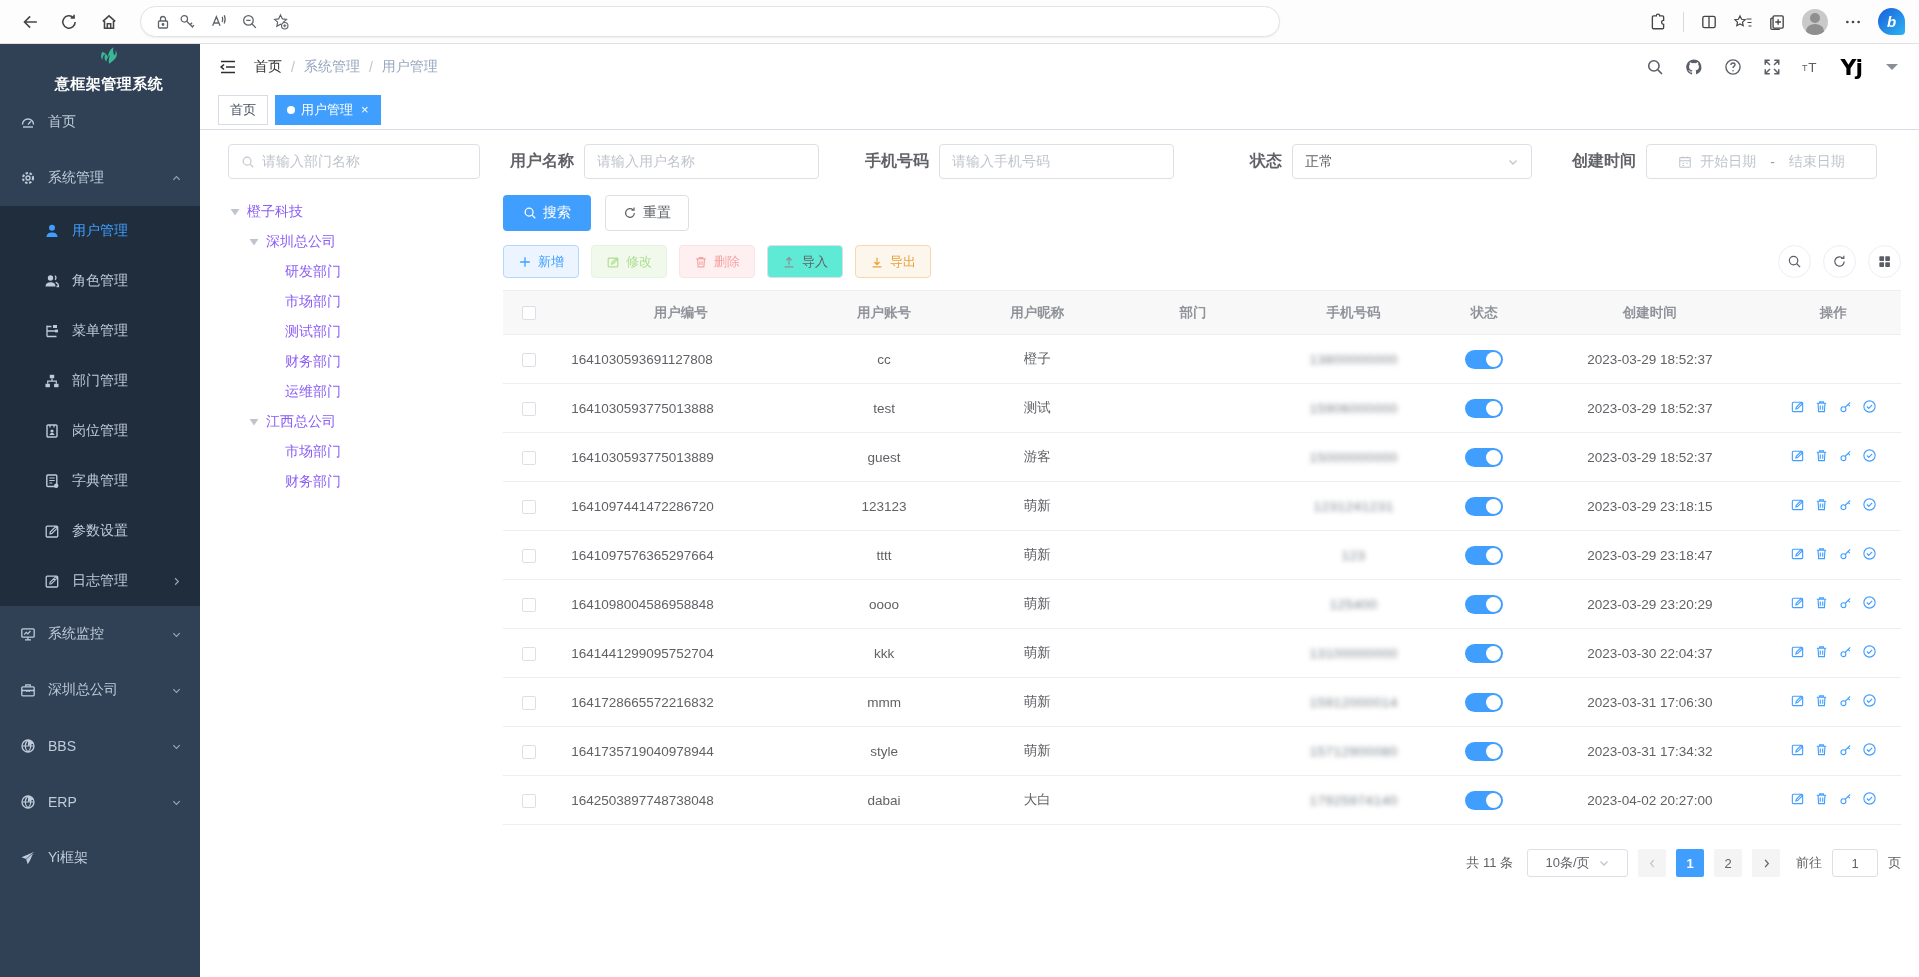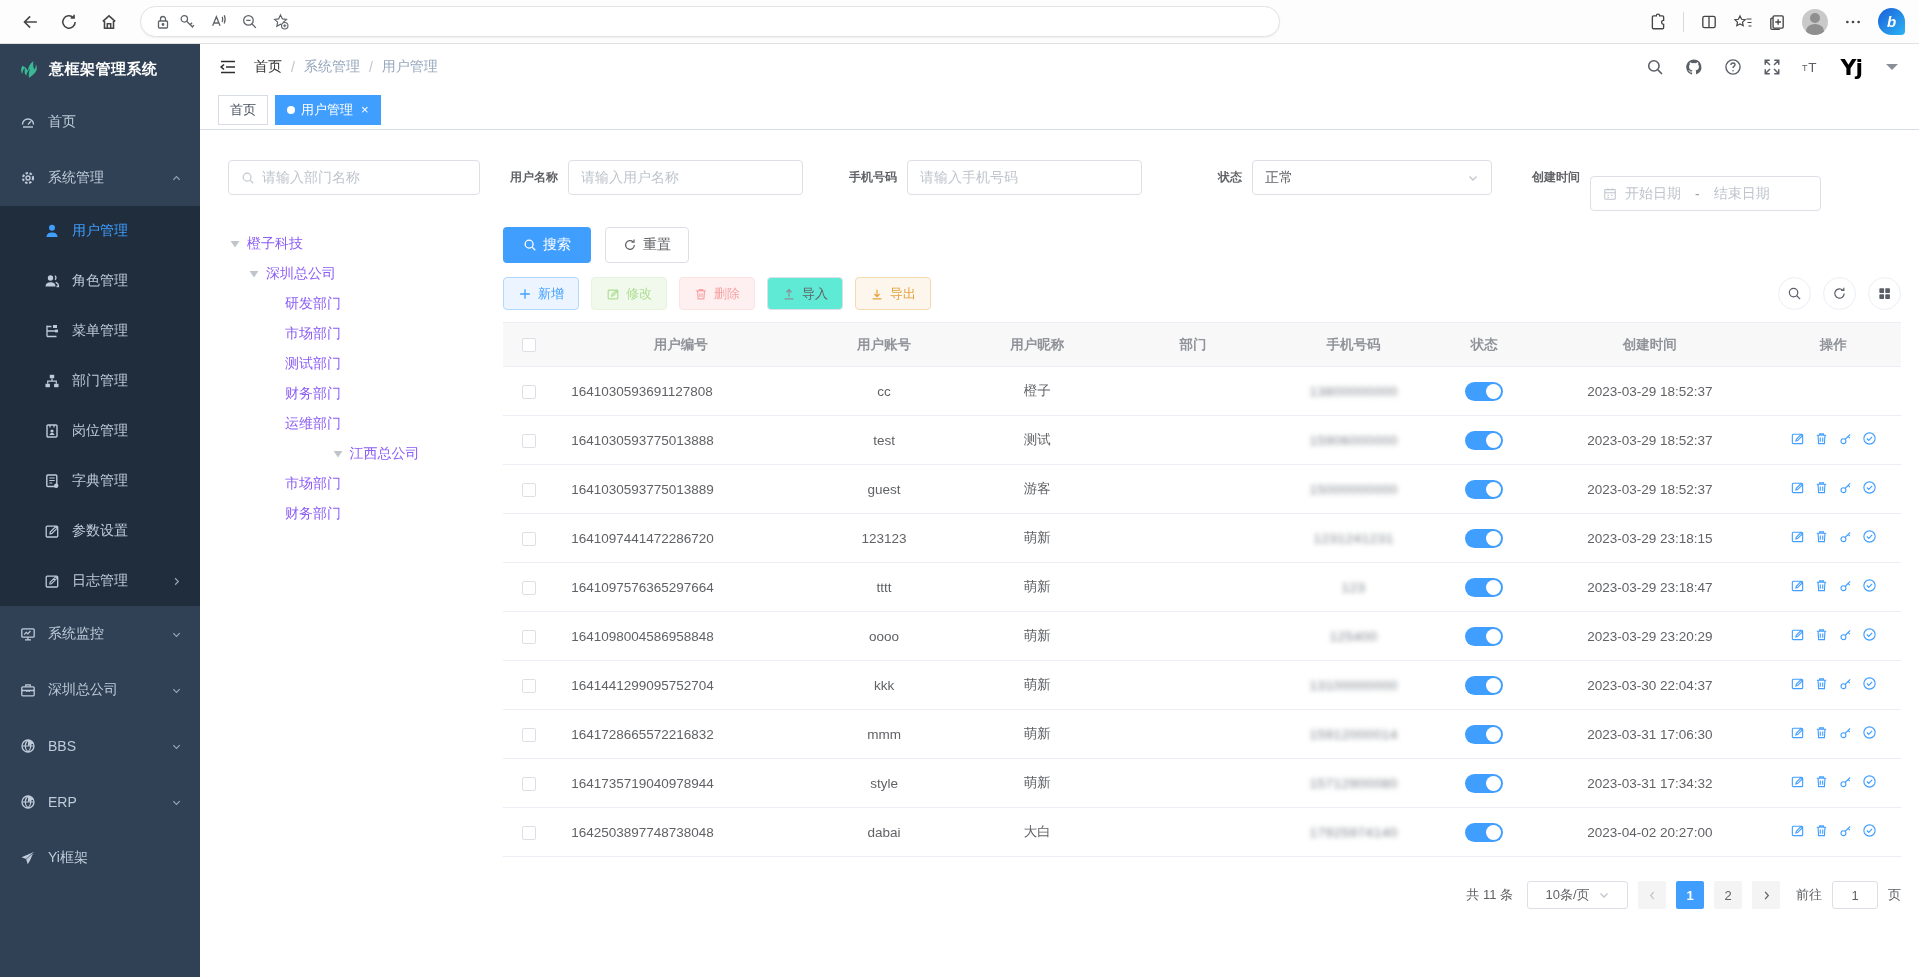--- a/index.html
+++ b/index.html
@@ -24,21 +24,21 @@
   .vdiv { width:1px; height:20px; background:#d9d9d9; }
   .avatar-circle { width:26px; height:26px; border-radius:50%; background:#c9c9c9; position:relative; overflow:hidden; }
   .avatar-circle:before { content:""; position:absolute; left:8px; top:4px; width:10px; height:10px; border-radius:50%; background:#8f8f8f; }
   .avatar-circle:after { content:""; position:absolute; left:4px; top:15px; width:18px; height:14px; border-radius:50%; background:#8f8f8f; }
   .copilot { width:27px; height:27px; border-radius:50% 50% 4px 50%; background:linear-gradient(135deg,#1b5fda,#2bb3f3);
     display:flex; align-items:center; justify-content:center; color:#fff; font-weight:bold; font-size:15px; font-style:italic; }
 
   
   .app { display:flex; height:933px; }
   .sidebar { width:200px; background:#304156; flex:0 0 200px; color:#bfcbd9; }
-  .logo-row { height:50px; display:flex; align-items:center; gap:9px; padding-left:18px; }
+  .logo-row { height:50px; display:flex; align-items:center; gap:9px; padding-left:18px;flex-direction:column; }
   .logo-title { color:#fff; font-size:15px; font-weight:bold; letter-spacing:.5px; }
   .menu-item { height:56px; display:flex; align-items:center; gap:12px; padding:0 8px 0 20px;
     font-size:14px; cursor:pointer; position:relative; }
   .menu-item.sub { height:50px; background:#1f2d3d; padding-left:44px; }
   .menu-item.active { color:#409eff; }
   .menu-item .chev { position:absolute; right:18px; width:11px; height:11px; color:#9aa5b1; }
   .mi-label { flex:0 1 auto; white-space:nowrap; }
 
   .main { flex:1; display:flex; flex-direction:column; background:#fff; min-width:0; }
 
@@ -59,30 +59,30 @@
     padding:0 18px; gap:7px; }
   .tag-tab { height:30px; display:inline-flex; align-items:center; gap:6px; padding:0 11px;
     border:1px solid #d8dce5; background:#fff; color:#495060; font-size:13px; cursor:pointer; }
   .tag-tab.active { background:#409eff; border-color:#409eff; color:#fff; }
   .tab-dot { width:8px; height:8px; border-radius:50%; background:#fff; }
   .tab-close { font-size:13px; margin-left:2px; }
 
   
   .content { flex:1; padding:14px 18px 0 28px; }
   .filter-row { display:flex; align-items:center; margin-bottom:16px; }
-  .f-label { font-size:12px; font-weight:bold; color:#606266; margin-right:10px; white-space:nowrap;font-family:Liberation Mono, monospace; }
+  .f-label { font-size:16px; font-weight:bold; color:#606266; margin-right:10px; white-space:nowrap;font-family:Liberation Mono, monospace; }
   .f-input { height:35px; border:1px solid #dcdfe6; border-radius:4px; background:#fff;
     display:flex; align-items:center; padding:0 12px; font-size:14px; color:#606266; gap:7px; }
   .placeholder { color:#bfc4cc; }
   .dept-search { width:252px; margin-right:30px; color:#bfc4cc; }
   .w235 { width:235px; }
   .w240 { width:240px; justify-content:space-between; color:#606266; }
   .gap { width:46px; flex:0 0 auto; }
   .chev-gray { width:12px; height:12px; color:#c0c4cc; }
-  .date-range { width:231px; justify-content:flex-start; gap:8px;margin-top:32px; }
+  .date-range { width:231px; justify-content:center; gap:8px; }
   .date-range .dash { color:#9aa0a6; padding:0 6px; }
 
   .content-body { display:flex; }
   .tree-col { width:275px; flex:0 0 275px; padding-top:2px; }
   .tree-item { height:30px; display:flex; align-items:center; font-size:14px; color:#8b5cf6; cursor:pointer; }
   .tree-caret { width:14px; height:14px; color:#c0c4cc; margin-right:5px; flex:0 0 14px; }
 
   .table-col { flex:1; min-width:0; }
   .btn { display:inline-flex; align-items:center; gap:6px; border-radius:4px; cursor:pointer;
     font-size:14px; border:1px solid transparent; }
@@ -469,21 +469,21 @@
                 <span>测试部门</span>
               </div>
               <div class="tree-item" style="padding-left: 38px;">
                 <span class="tree-caret"></span>
                 <span>财务部门</span>
               </div>
               <div class="tree-item" style="padding-left: 38px;">
                 <span class="tree-caret"></span>
                 <span>运维部门</span>
               </div>
-              <div class="tree-item" style="padding-left: 19px; justify-content: center;">
+              <div class="tree-item" style="padding-left: 19px;">
                 <svg class="tree-caret" viewBox="0 0 12 12" fill="currentColor">
                   <path d="M2.2 3.5h7.6L6 9z"></path>
                 </svg>
                 <span>江西总公司</span>
               </div>
               <div class="tree-item" style="padding-left: 38px;">
                 <span class="tree-caret"></span>
                 <span>市场部门</span>
               </div>
               <div class="tree-item" style="padding-left: 38px;">

